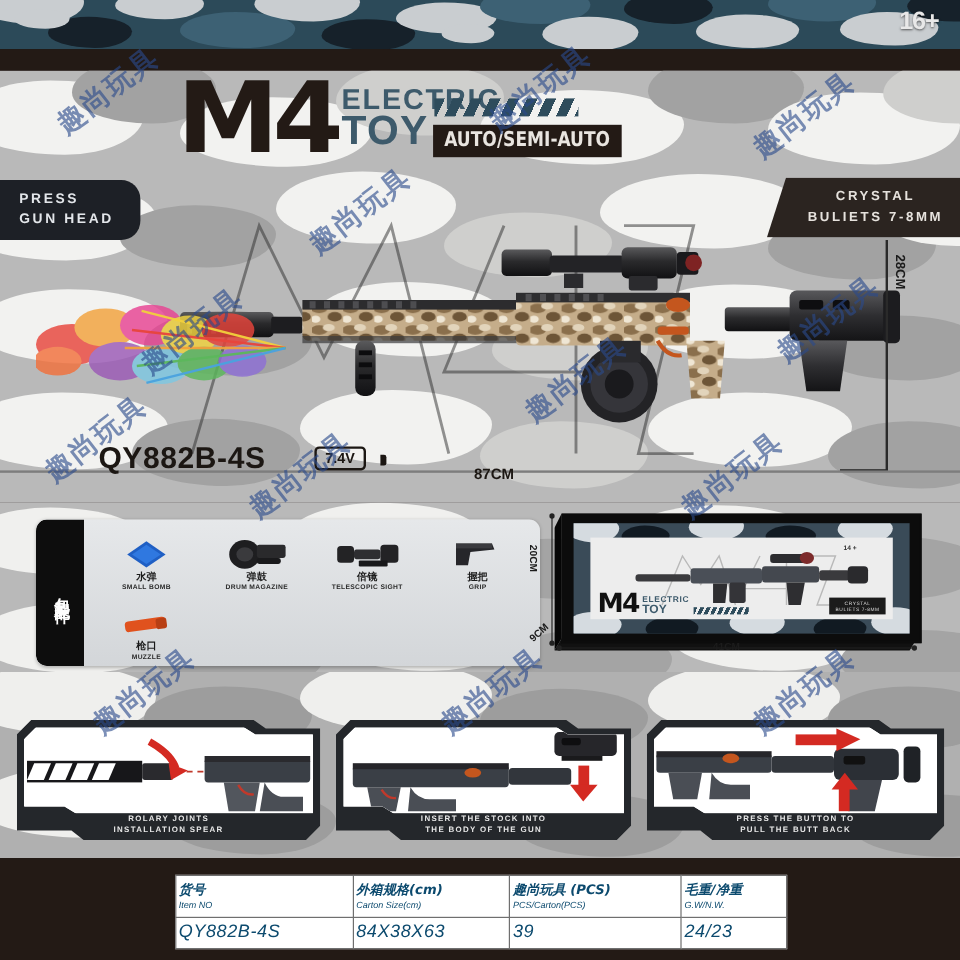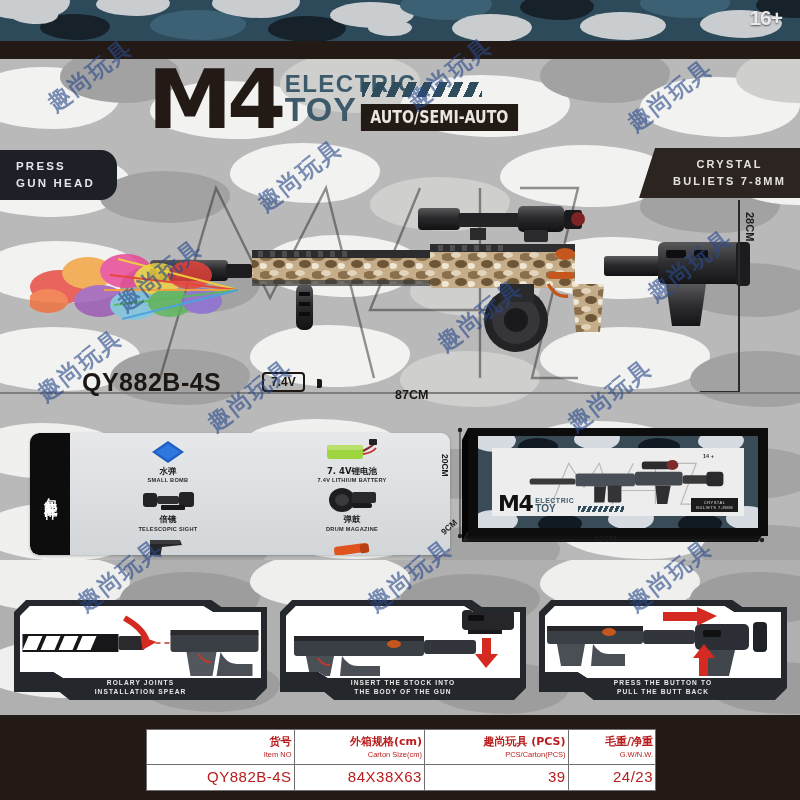--- a/index.html
+++ b/index.html
@@ -85,21 +85,21 @@
   #hr-line{position:absolute;left:0;top:392px;width:800px;height:2px;background:#7d7d7d;z-index:27;}
 
   
   #acc-panel{position:absolute;left:30px;top:433px;width:420px;height:122px;
     background:linear-gradient(#e6e8ea,#d3d6d9);border-radius:9px;z-index:30;
     box-shadow:0 1px 3px rgba(0,0,0,.25);display:flex;overflow:hidden;}
   #acc-tab{width:40px;background:#0d0d0d;color:#fff;font-size:13px;font-weight:bold;
     display:flex;flex-direction:column;align-items:center;justify-content:center;
     border-radius:9px 0 0 9px;line-height:1.25;letter-spacing:1px;
     font-family:"DejaVu Sans",sans-serif;}
-  #acc-grid{flex:1;display:grid;grid-template-columns:repeat(2,1fr);grid-template-rows:1fr 1fr;
+  #acc-grid{flex:1;display:grid;grid-template-columns:repeat(4,1fr);grid-template-rows:1fr 1fr;
     padding:4px 6px 2px 6px;}
   .acc-cell{display:flex;flex-direction:column;align-items:center;justify-content:flex-end;padding-bottom:2px;}
   .acc-art{height:30px;display:flex;align-items:center;justify-content:center;}
   .acc-cn{font-size:8.5px;font-weight:bold;color:#1a1a1a;line-height:1.1;
     font-family:"DejaVu Sans",sans-serif;}
   .acc-en{font-size:5.6px;font-weight:bold;color:#2a2a2a;letter-spacing:.3px;margin-top:1px;}
 
   
   #box-wrap{position:absolute;left:462px;top:428px;width:306px;height:118px;z-index:30;}
   #box-front{position:absolute;left:6px;top:0;width:296px;height:104px;background:#0c0c0c;
@@ -117,21 +117,21 @@
     clip-path:polygon(10px 0,76% 0,80% 6px,100% 6px,100% 100%,18% 100%,14% calc(100% - 6px),0 calc(100% - 6px),0 10px);}
   .panel-cap{position:absolute;left:0;right:0;bottom:3px;text-align:center;color:#e7e7e7;
     font-size:6.6px;font-weight:bold;letter-spacing:1.1px;line-height:1.45;}
   #p1{left:14px;width:253px;}
   #p2{left:280px;width:246px;}
   #p3{left:539px;width:248px;}
 
   
   #tbl-zone{position:absolute;left:0;top:715px;width:800px;height:85px;background:#231a15;z-index:35;}
   table#spec{position:absolute;left:146px;top:14px;width:510px;border-collapse:collapse;background:#fff;}
-  #spec th,#spec td{border:1px solid #6f6f6f;text-align:right;color:#b91c1c;}
+  #spec th,#spec td{border:1px solid #6f6f6f;text-align:left;color:#0c4a6e;font-style:italic;}
   #spec th{padding:4px 2px 5px 2px;}
   .th-cn{font-size:11px;font-weight:bold;font-family:"DejaVu Sans",sans-serif;}
   .th-en{font-size:7.5px;font-weight:normal;margin-top:1px;}
   #spec td{font-size:15px;padding:3px 2px 5px 2px;letter-spacing:.5px;}
 
   
   #wm{position:absolute;inset:0;z-index:60;pointer-events:none;opacity:.72;}
   .wm-t{position:absolute;color:#2b4a8c;font-size:23px;font-weight:bold;
     font-family:"DejaVu Sans",sans-serif;transform:rotate(-38deg);white-space:nowrap;
     letter-spacing:2px;opacity:.85;}
@@ -373,58 +373,45 @@
           <svg width="36" height="26" viewBox="0 0 36 26">
               <polygon points="18,2 34,13 18,24 2,13" fill="#1f5fc4"></polygon>
               <polygon points="18,5 30,13 18,21 6,13" fill="#2f78e0"></polygon>
             </svg>
         </div>
         <div class="acc-cn">水弹</div>
         <div class="acc-en">SMALL BOMB</div>
       </div>
 
 
+
       <div class="acc-cell">
         <div class="acc-art">
-          <svg width="54" height="26" viewBox="0 0 54 26">
-            <rect x="2" y="6" width="36" height="14" rx="3" fill="#9ed53f"></rect>
-            <rect x="2" y="6" width="36" height="5" rx="2.5" fill="#b8e06a"></rect>
-            <path d="M38 12 q8 -4 12 -8" stroke="#8a2230" stroke-width="2" fill="none"></path>
-            <path d="M38 15 q9 -1 13 -6" stroke="#c23a2a" stroke-width="2" fill="none"></path>
-            <rect x="44" y="0" width="8" height="6" rx="1" fill="#222"></rect>
+          <svg width="52" height="26" viewBox="0 0 52 26">
+            <ellipse cx="16" cy="13" rx="13" ry="12" fill="#1e1e20"></ellipse>
+            <ellipse cx="16" cy="13" rx="7" ry="6" fill="#3a3a3d"></ellipse>
+            <rect x="26" y="5" width="24" height="11" rx="2" fill="#2a2a2c"></rect>
+            <rect x="26" y="16" width="20" height="5" rx="2" fill="#1a1a1c"></rect>
           </svg>
         </div>
-        <div class="acc-cn">7. 4V锂电池</div>
-        <div class="acc-en">7.4V LITHIUM BATTERY</div>
+        <div class="acc-cn">弹鼓</div>
+        <div class="acc-en">DRUM MAGAZINE</div>
       </div>
 
       <div class="acc-cell">
         <div class="acc-art">
           <svg width="58" height="26" viewBox="0 0 58 26">
             <rect x="4" y="6" width="14" height="14" rx="3" fill="#232325"></rect>
             <rect x="18" y="9" width="22" height="8" rx="2" fill="#2e2e31"></rect>
             <rect x="40" y="5" width="15" height="15" rx="3" fill="#232325"></rect>
             <rect x="22" y="18" width="24" height="5" rx="1" fill="#18181a"></rect>
           </svg>
         </div>
         <div class="acc-cn">倍镜</div>
         <div class="acc-en">TELESCOPIC SIGHT</div>
-      </div>
-
-      <div class="acc-cell">
-        <div class="acc-art">
-          <svg width="52" height="26" viewBox="0 0 52 26">
-            <ellipse cx="16" cy="13" rx="13" ry="12" fill="#1e1e20"></ellipse>
-            <ellipse cx="16" cy="13" rx="7" ry="6" fill="#3a3a3d"></ellipse>
-            <rect x="26" y="5" width="24" height="11" rx="2" fill="#2a2a2c"></rect>
-            <rect x="26" y="16" width="20" height="5" rx="2" fill="#1a1a1c"></rect>
-          </svg>
-        </div>
-        <div class="acc-cn">弹鼓</div>
-        <div class="acc-en">DRUM MAGAZINE</div>
       </div>
 
       <div class="acc-cell">
         <div class="acc-art">
           <svg width="44" height="26" viewBox="0 0 44 26">
             <path d="M4 4 L34 4 L36 9 L16 11 L14 22 L4 22 Z" fill="#26262a"></path>
             <rect x="4" y="4" width="30" height="4" fill="#3a3a3e"></rect>
           </svg>
         </div>
         <div class="acc-cn">握把</div>

